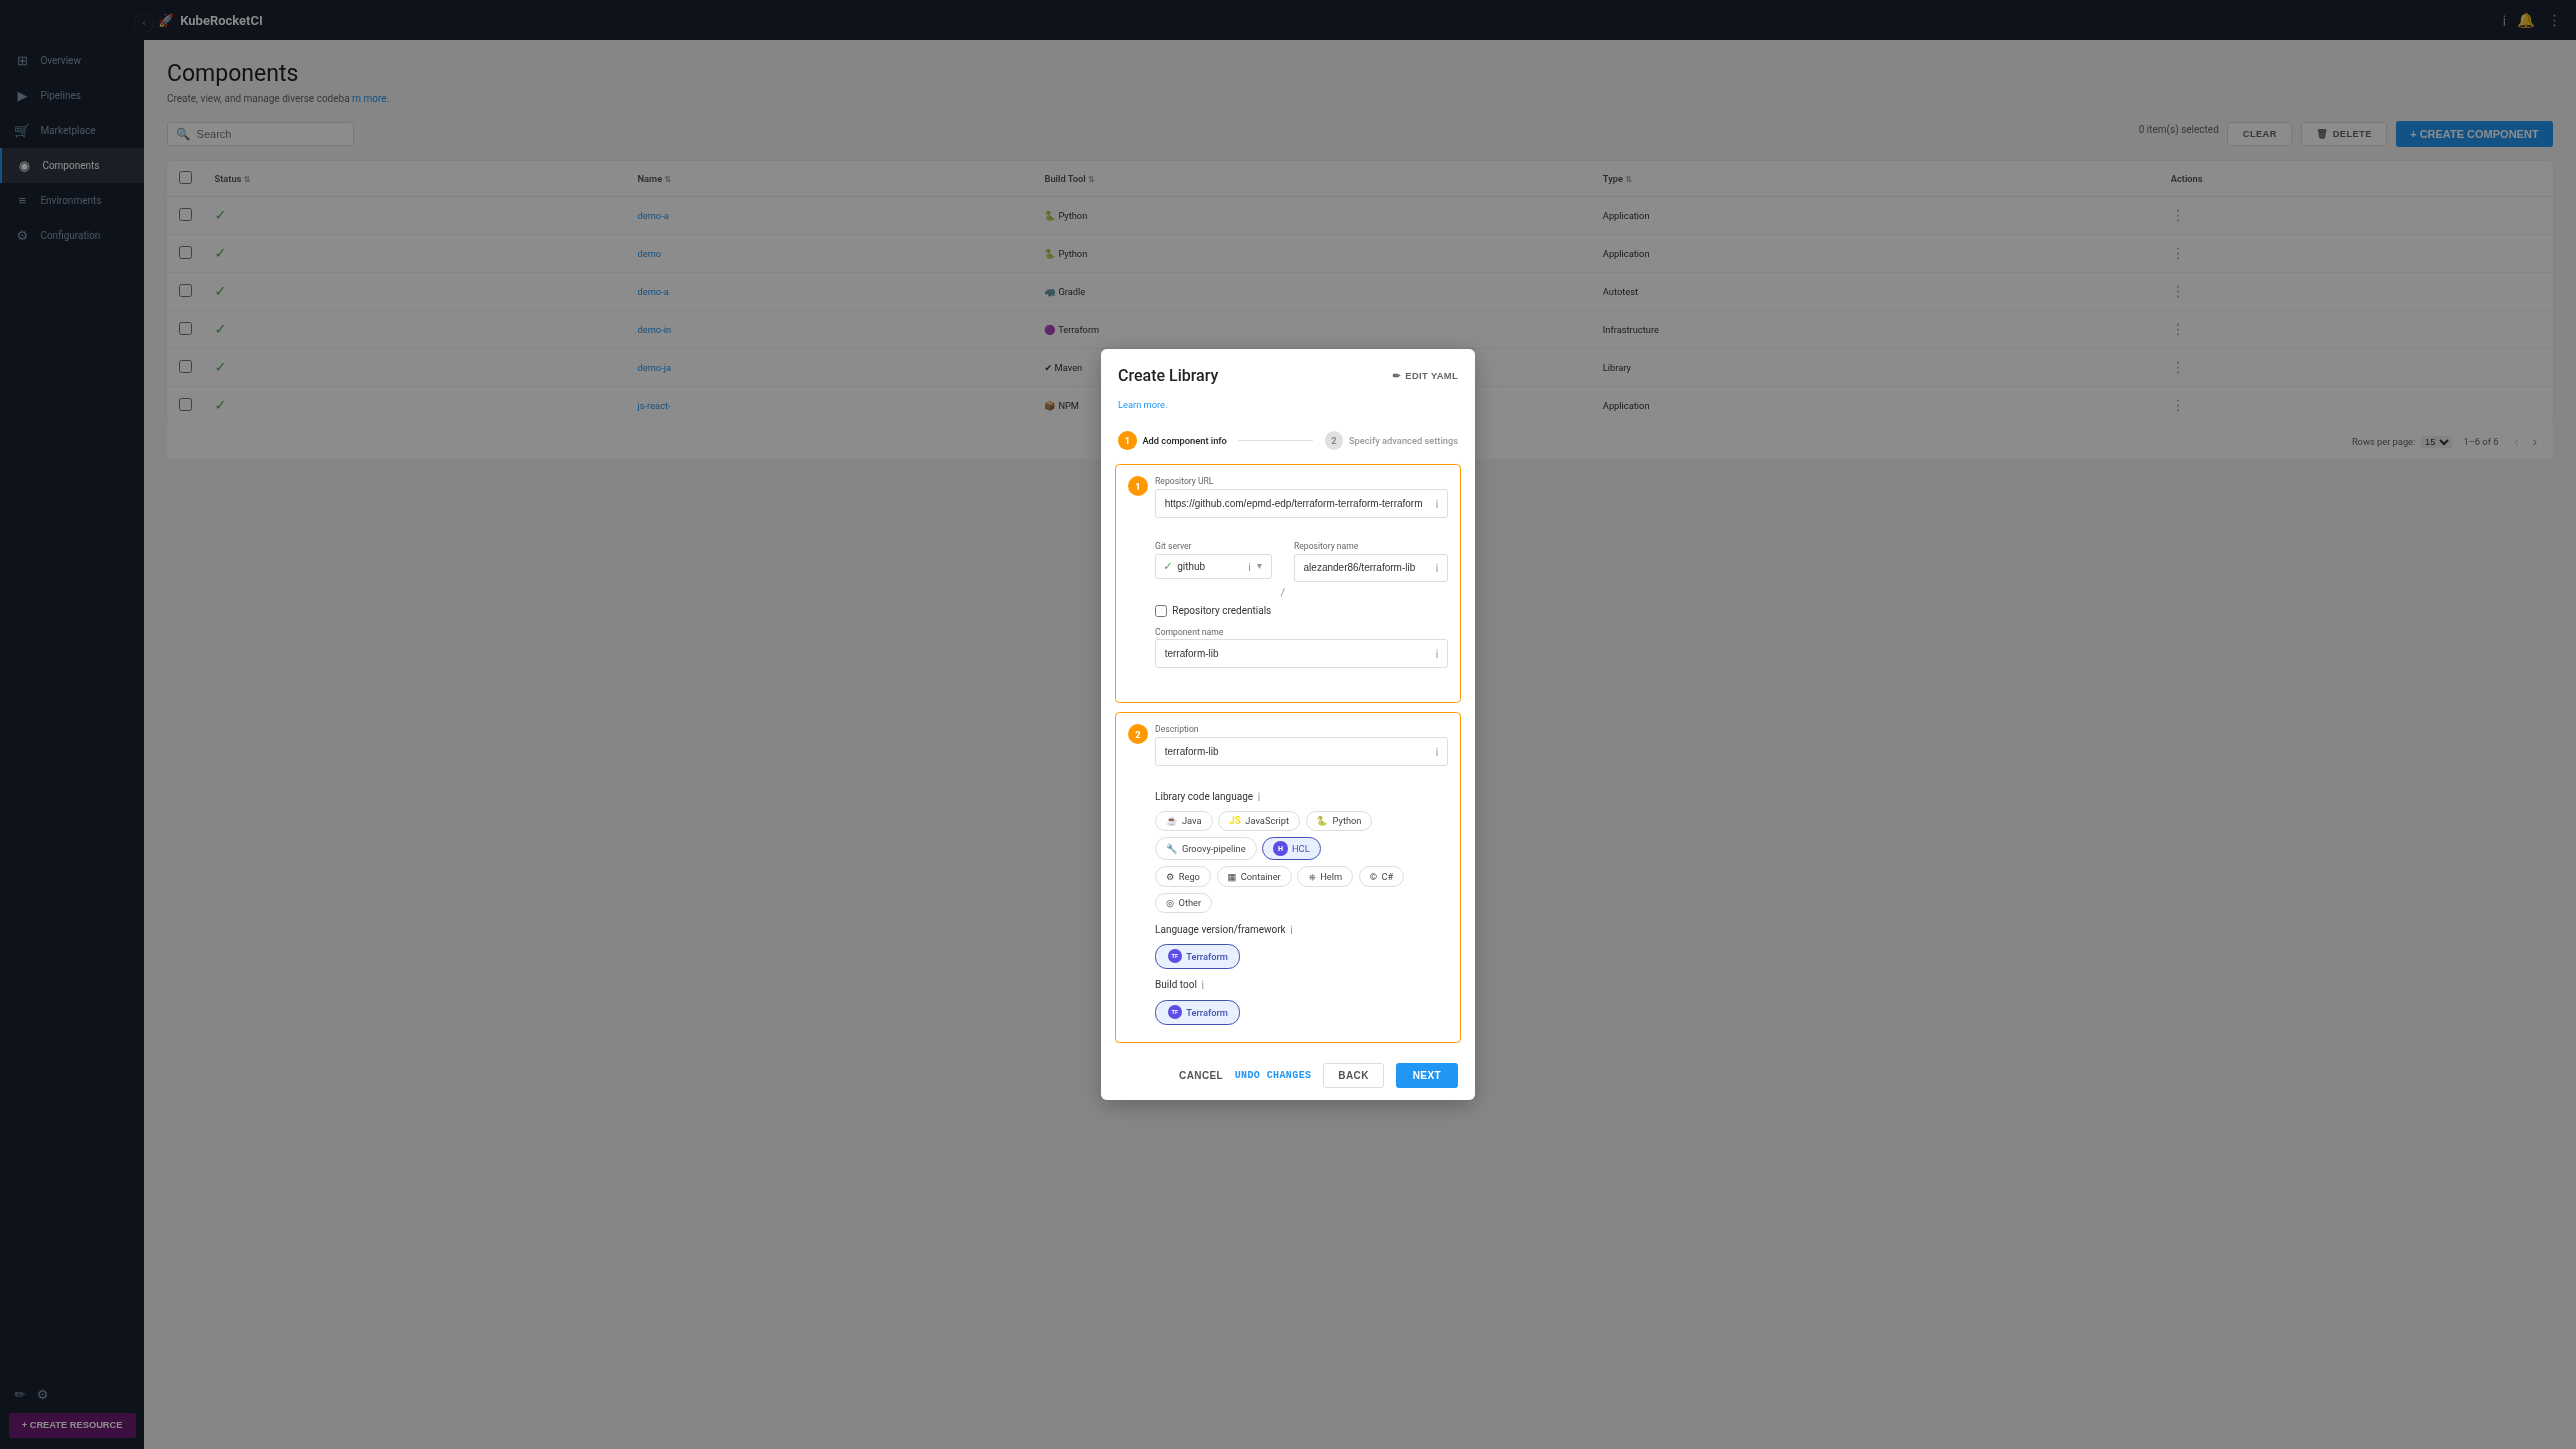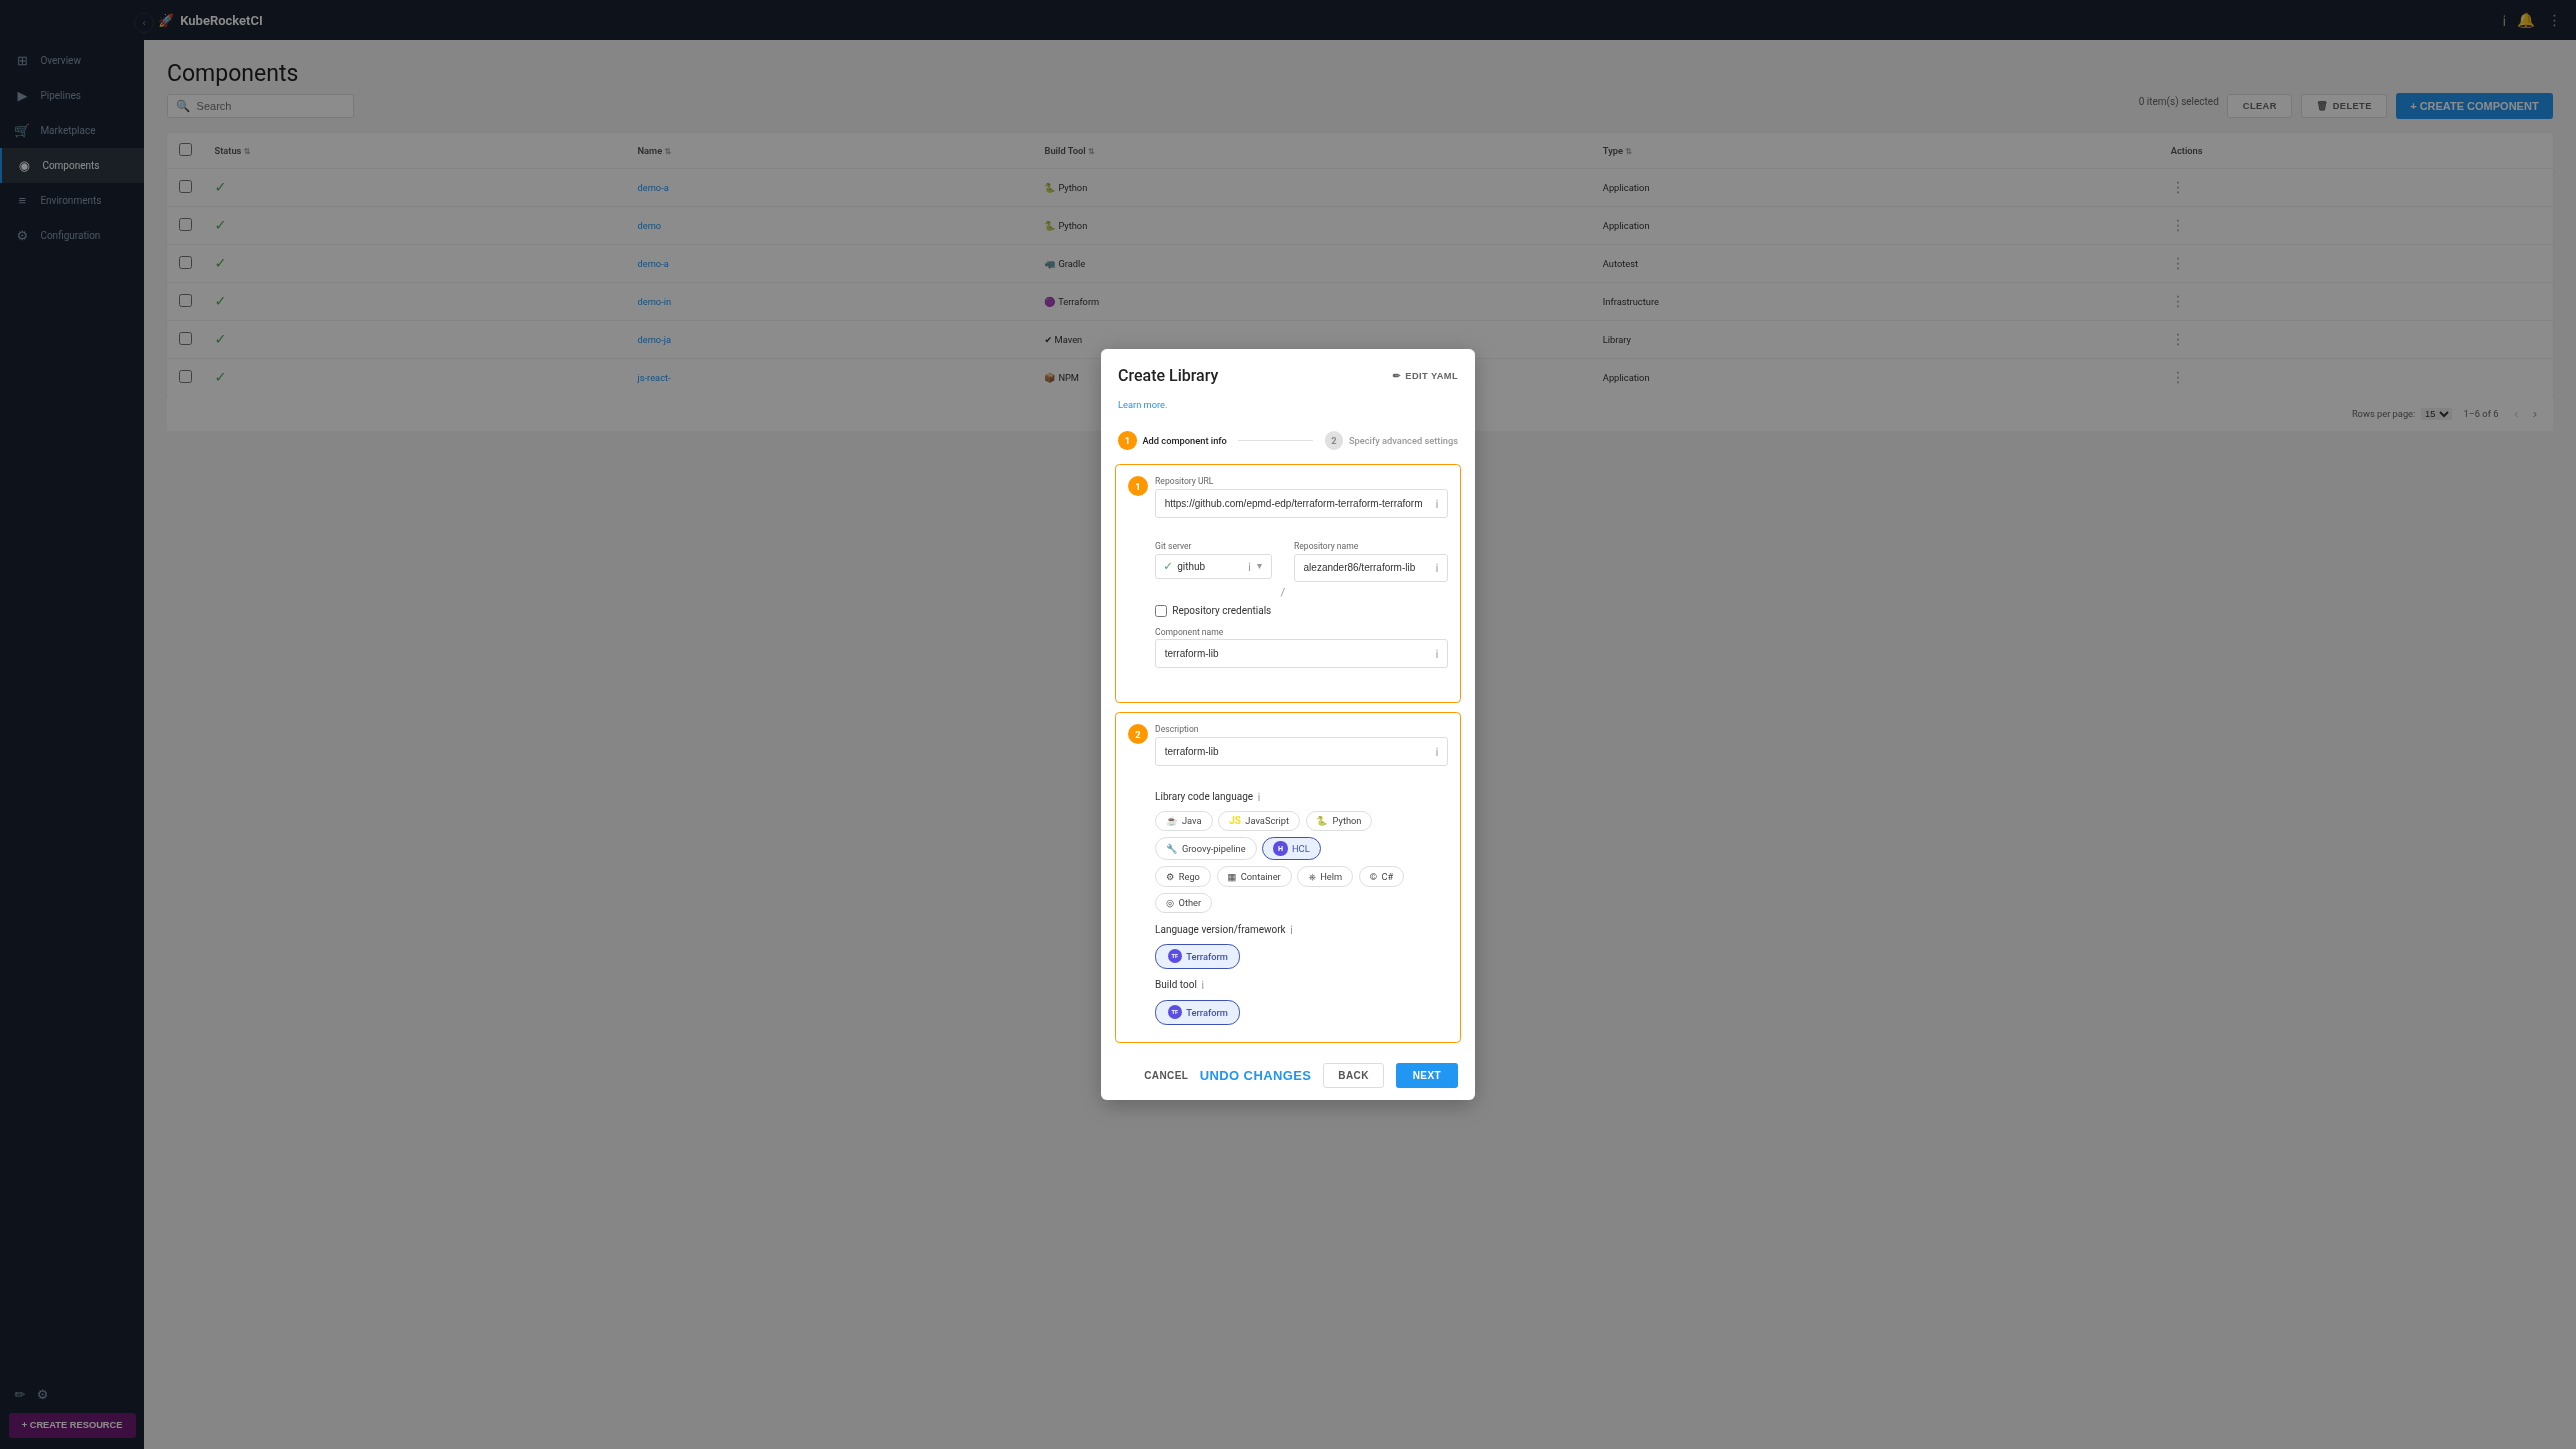--- a/index.html
+++ b/index.html
@@ -468,25 +468,26 @@
       border: none;
       font-size: 10px;
       font-weight: 600;
       color: #555;
       cursor: pointer;
       letter-spacing: 0.4px;
     }
     .undo-btn {
       background: none;
       border: none;
-      font-size: 13px;
+      font-size: 10px;
       font-weight: 600;
       color: #2196f3;
       cursor: pointer;
       letter-spacing: 0.4px;
+      font-family: Liberation Mono, monospace;
     }
     .back-btn {
       background: none;
       border: 0.7px solid #ddd;
       font-size: 10px;
       font-weight: 600;
       color: #555;
       cursor: pointer;
       padding: 5.7px 14.4px;
       border-radius: 2.9px;
@@ -577,20 +578,24 @@
     <div class="topbar-spacer"></div>
     <div class="topbar-actions">
       <span class="topbar-icon">ℹ</span>
       <span class="topbar-icon">🔔</span>
       <span class="topbar-icon">⋮</span>
     </div>
   </div>
 
   <div class="content-area">
     <h1 class="page-title">Components</h1>
+    <p class="page-subtitle">
+      <span>Create, view, and manage diverse codeba</span>
+      <a href="#">rn more.</a>
+    </p>
 
     <div class="toolbar">
       <div class="search-box">
         <span class="search-icon">🔍</span>
         <input type="text" placeholder="Search" style="">
       </div>
       <div class="toolbar-spacer"></div>
       <span class="table-info">0 item(s) selected</span>
       <button class="clear-btn">CLEAR</button>
       <button class="clear-btn" style="display:flex;align-items:center;gap:4.3px;">

